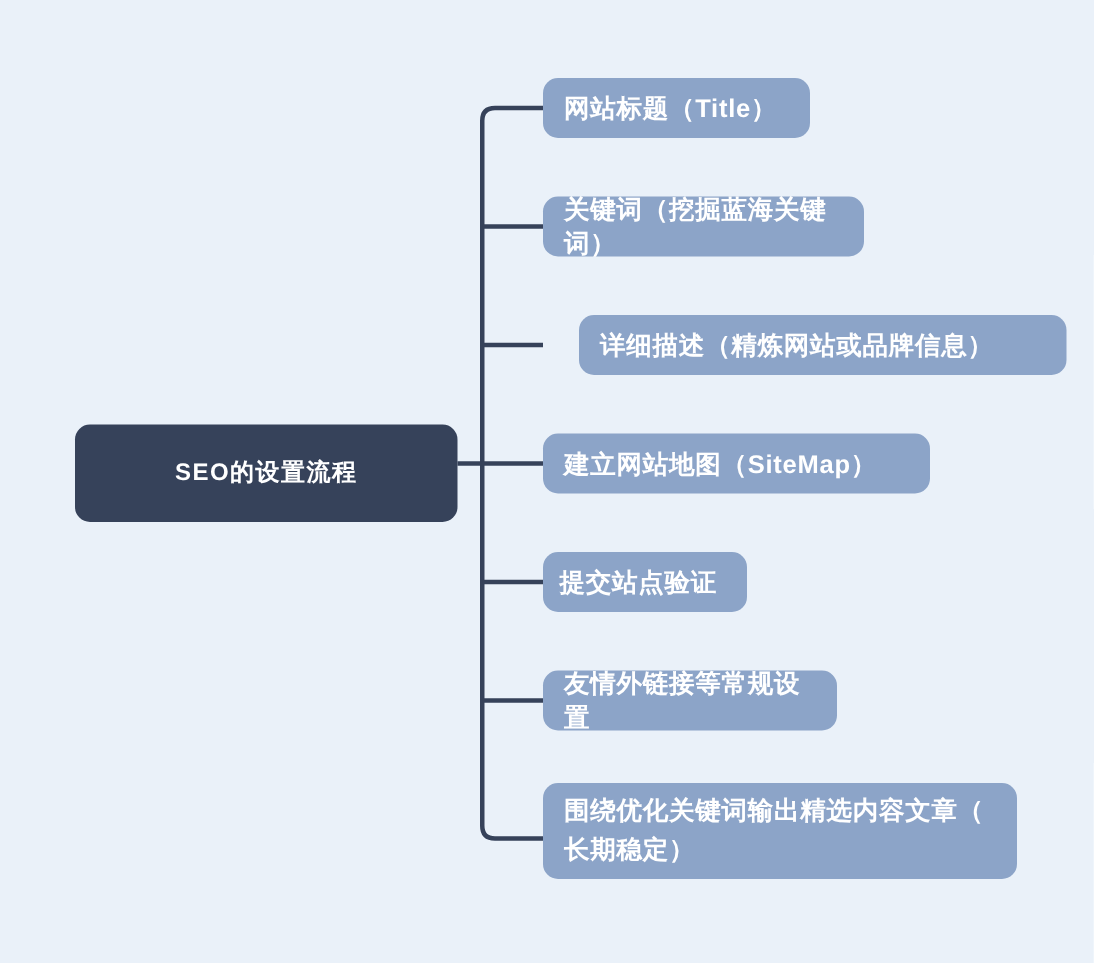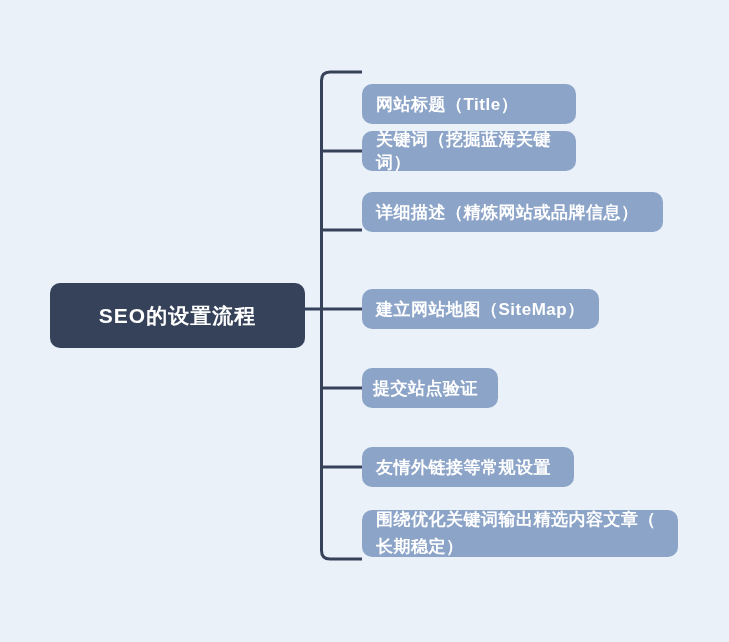--- a/index.html
+++ b/index.html
@@ -36,39 +36,39 @@
     color: var(--node-text);
     font-weight: bold;
     border-radius: 10px;
     cursor: default;
   }
   .root-node {
     left: 50px; top: 283px;
     width: 255px; height: 65px;
     background: var(--root-bg);
     justify-content: center;
-    font-size: 21px;
+    font-size: 16px;
     letter-spacing: 1px;
   }
   .branch-node {
     left: 362px;
     height: 40px;
     background: var(--branch-bg);
     padding: 0 14px;
     font-size: 17px;
     letter-spacing: 0.5px;
   }
-  .branch-1 { top: 52px;  width: 214px; margin-top: 32px; }
+  .branch-1 { top: 52px;  width: 178px; }
   .branch-2 { top: 131px; width: 214px; }
-  .branch-3 { top: 192px; width: 301px; }
-  .branch-4 { top: 289px; width: 237px; }
+  .branch-3 { top: 210px; width: 325px; margin-left: 24px; }
+  .branch-4 { top: 289px; width: 258px; }
   .branch-5 { top: 368px; width: 136px; padding-left: 11px; }
-  .branch-6 { top: 447px; width: 212px; }
+  .branch-6 { top: 447px; width: 196px; }
   .branch-7 {
-    top: 510px; width: 316px; height: 47px;
+    top: 522px; width: 316px; height: 64px;
     line-height: 1.55;
     word-break: break-all;
     line-break: anywhere;
   }
 </style>
 </head>
 <body style="--canvas-bg: #eaf1f9; --root-bg: #36425a; --branch-bg: #8ca4c8; --line: #36425a; --node-text: #ffffff;">
 
 <div class="canvas">
 

